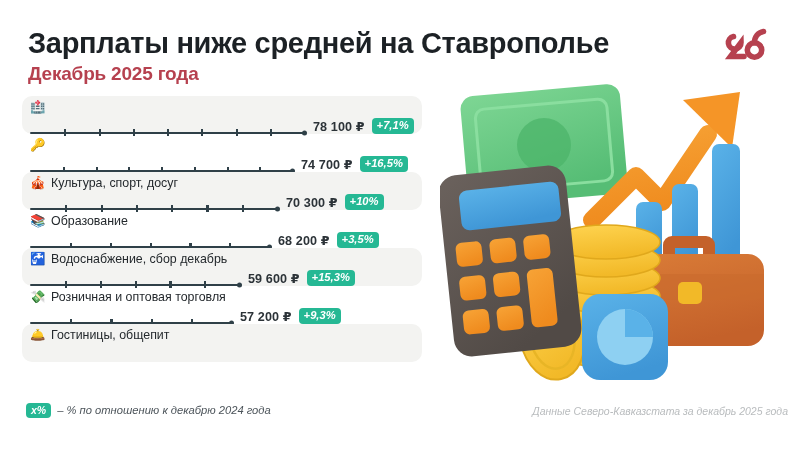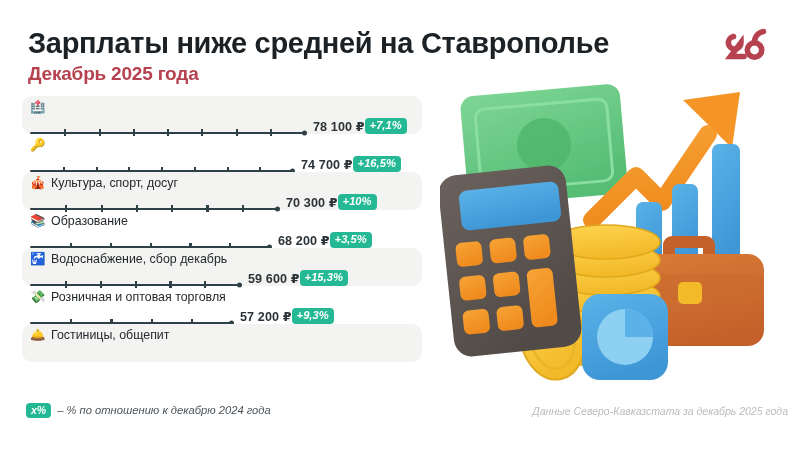--- a/index.html
+++ b/index.html
@@ -116,20 +116,21 @@
   }
   .value {
     font-size: 12.6px;
     font-weight: bold;
     color: #2c3338;
     margin-left: 9px;
     white-space: nowrap;
     letter-spacing: 0.1px;
   }
   .pct {
+    margin-left: 7px;
     background: #25b894;
     color: #ffffff;
     font-size: 11.2px;
     font-weight: bold;
     font-style: italic;
     padding: 2px 5px 2.5px 5px;
     border-radius: 4px;
     line-height: 1;
     white-space: nowrap;
   }

